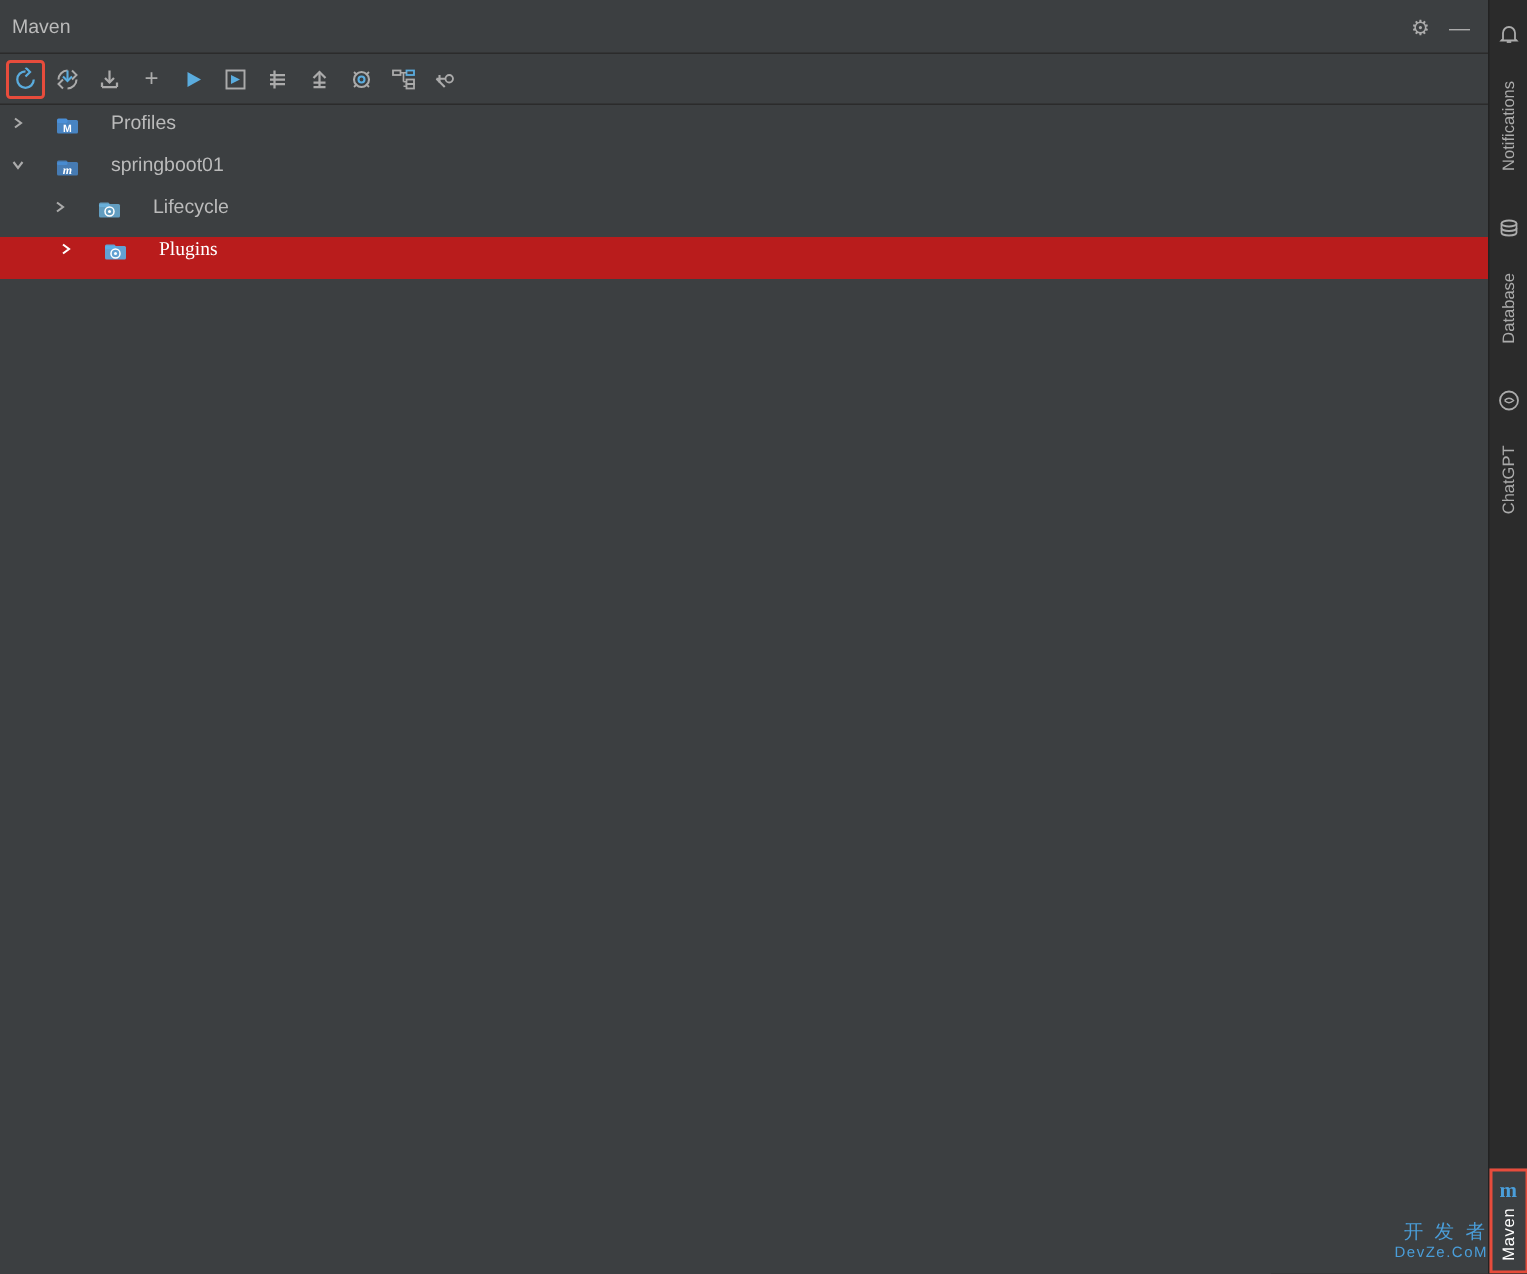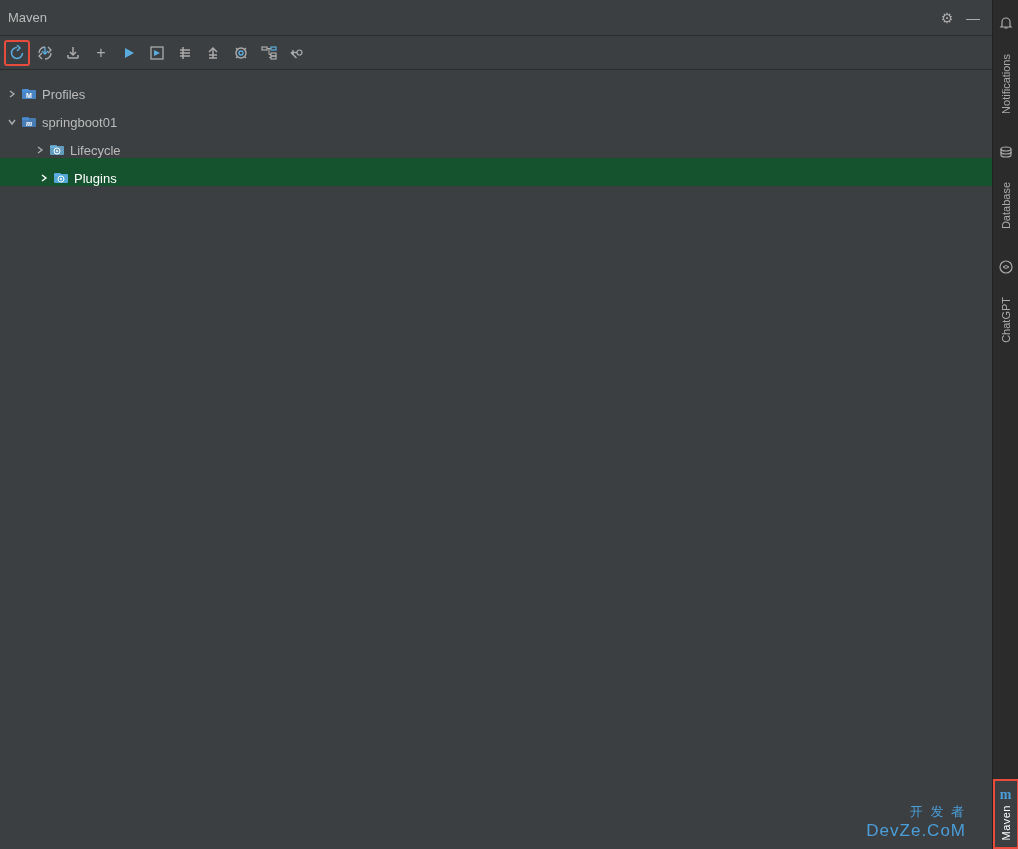--- a/index.html
+++ b/index.html
@@ -94,30 +94,31 @@
     
     .tree-area {
       flex: 1;
       overflow: auto;
       background: #3c3f41;
       padding-top: 4px;
     }
 
     .tree-item {
       display: flex;
-      align-items: flex-end;
+      align-items: flex-start;
       height: 28px;
       padding: 0 4px;
       cursor: pointer;
       color: #bbbbbb;
       font-size: 13px;
       white-space: nowrap;
       user-select: none;
-    }
-    .tree-item.selected { background: #14532d; color: #ffffff; }
+      gap: 16px;
+    }
+    .tree-item.selected { background: #b91c1c; color: #ffffff; font-family: Liberation Serif, serif; }
 
     .tree-chevron {
       width: 16px;
       height: 16px;
       display: flex;
       align-items: center;
       justify-content: center;
       color: #ababab;
       font-size: 10px;
       flex-shrink: 0;
@@ -210,31 +211,31 @@
       color: #4a9eda;
       font-size: 14px;
       font-weight: bold;
       font-family: serif;
     }
 
     
     .watermark {
       position: absolute;
       bottom: 8px;
-      right: 52px;
+      right: 26px;
       text-align: right;
     }
     .watermark-line1 {
       color: #4a9eda;
       font-size: 13px;
       letter-spacing: 2px;
     }
     .watermark-line2 {
       color: #4a9eda;
-      font-size: 17px;
+      font-size: 10px;
       letter-spacing: 1px;
     }
 
     
     svg { display: block; }
   </style>
 </head>
 <body>
 
 <div class="main-panel">

